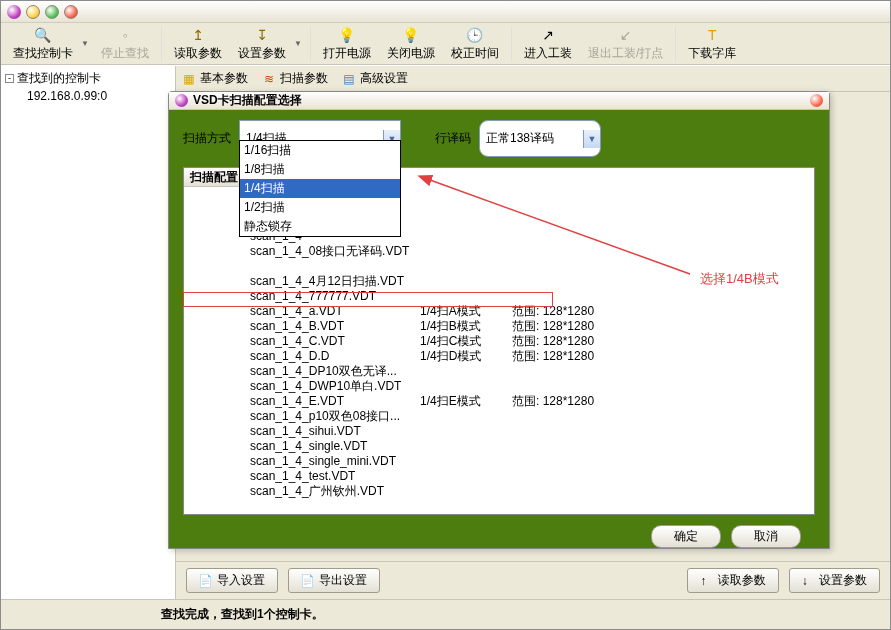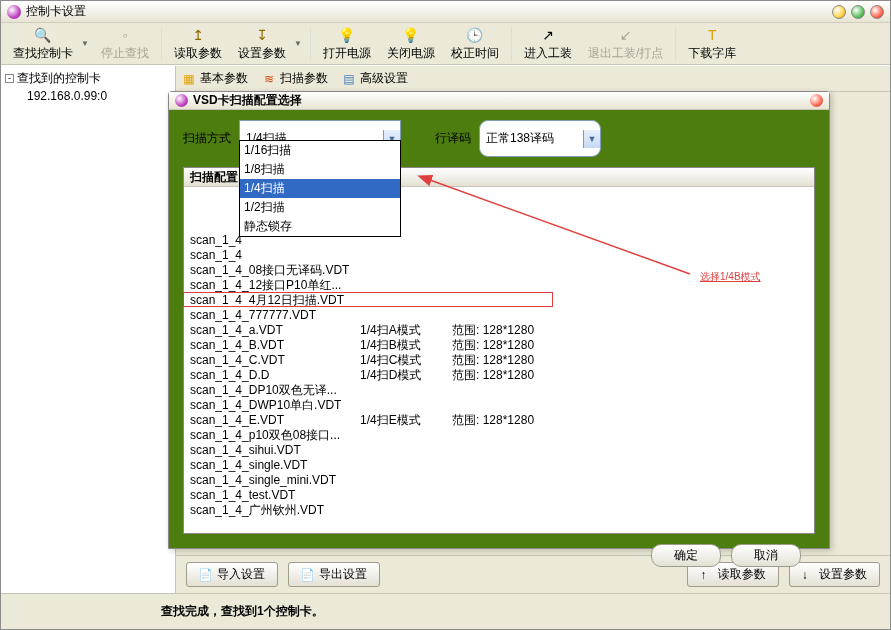--- a/index.html
+++ b/index.html
@@ -33,21 +33,21 @@
 .tabs { height: 26px; display: flex; align-items: center; padding: 0 6px; gap: 14px; border-bottom: 1px solid #c8c4b8; background: #ece9d8; }
 .tab { display: flex; align-items: center; gap: 4px; cursor: default; }
 .tab .tabico { width: 14px; height: 14px; display: flex; align-items: center; justify-content: center; }
 .content { flex: 1; position: relative; background: #ece9d8; }
 
 .footer { display: flex; align-items: center; padding: 6px 10px; gap: 10px; border-top: 1px solid #c8c4b8; }
 .footer .spacer { flex: 1; }
 .btn { background: linear-gradient(to bottom, #fff, #e4e0d4); border: 1px solid #a09c8c; border-radius: 3px; padding: 3px 12px; display: inline-flex; align-items: center; gap: 4px; cursor: default; }
 .btn .bico { width: 14px; height: 14px; display: flex; align-items: center; justify-content: center; }
 
-.statusbar { height: 36px; border-top: 1px solid #c8c4b8; display: flex; align-items: center; padding: 0 160px; font-weight: bold; }
+.statusbar { height: 30px; border-top: 1px solid #c8c4b8; display: flex; align-items: center; padding: 0 160px; font-weight: bold; }
 
 
 .dialog { position: absolute; left: 168px; top: 91px; width: 662px; height: 458px; background: #4d7c0f; border: 1px solid #888; border-radius: 4px 4px 0 0; box-shadow: 2px 2px 6px rgba(0,0,0,0.2); display: flex; flex-direction: column; z-index: 10; }
 .dlgtitle { height: 20px; background: linear-gradient(to bottom, #fff, #e8e4d4); border-bottom: 1px solid #c8c4b8; display: flex; align-items: center; padding: 0 6px; font-weight: bold; }
 .dlgtitle .icon { width: 13px; height: 13px; border-radius: 50%; background: radial-gradient(circle at 35% 35%, #fff, #c040c0 60%, #803080); margin-right: 5px; }
 .dlgtitle .spacer { flex: 1; }
 .dlgclose { width: 13px; height: 13px; border-radius: 50%; background: radial-gradient(circle at 35% 35%, #fff, #ff6950 60%, #c03018); }
 .dlgbody { flex: 1; padding: 10px 14px; display: flex; flex-direction: column; }
 
 .row1 { display: flex; align-items: center; gap: 8px; margin-bottom: 10px; }
@@ -55,50 +55,49 @@
 .combo { position: relative; display: inline-flex; align-items: center; border: 1px solid #7f9db9; background: #fff; height: 37px; }
 .combo .cval { padding: 0 6px; flex: 1; }
 .combo .cbtn { width: 17px; height: 18px; background: linear-gradient(to bottom, #e8f0fc, #c4d8f4); border-left: 1px solid #7f9db9; display: flex; align-items: center; justify-content: center; font-size: 9px; color: #4a6a9c; }
 #scan-combo { width: 162px; }
 #row-combo { width: 122px; border-radius: 9px; }
 
 .combo-dropdown { position: absolute; top: 19px; left: -1px; width: 162px; background: #fff; border: 1px solid #000; z-index: 30; }
 .combo-opt { padding: 1px 4px; }
 .combo-opt.sel { background: #316ac5; color: #fff; }
 
-.listframe { flex: 1; border: 1px solid #888; background: #fff; display: flex; flex-direction: column; margin-bottom: 10px; position: relative; }
+.listframe { flex: 1; border: 1px solid #888; background: #fff; display: flex; flex-direction: row; margin-bottom: 10px; position: relative; }
 .listhdr { height: 19px; background: linear-gradient(to bottom, #fff, #e4e0d4); border-bottom: 1px solid #c8c4b8; display: flex; align-items: center; padding: 0 6px; font-weight: bold; }
 .listbody { flex: 1; overflow: hidden; position: relative; padding-top: 46px; font-family: "SimSun", monospace; }
 .listrow { display: flex; padding: 0 6px; height: 15px; line-height: 15px; white-space: nowrap; }
 .listrow .c1 { width: 170px; overflow: hidden; text-overflow: ellipsis; }
 .listrow .c2 { width: 92px; }
 .listrow .c3 { width: 120px; }
 .hlbox { position: absolute; border: 1px solid #e04040; pointer-events: none; }
 
 .dlgfoot { display: flex; justify-content: flex-end; gap: 10px; padding: 0 14px 12px; }
 .dlgbtn { background: linear-gradient(to bottom, #fff, #e4e0d4); border: 1px solid #a09c8c; border-radius: 10px; padding: 2px 22px; cursor: default; }
 
 
-.anno-label { position: absolute; color: #e04040; z-index: 40; font-size: 10px; text-decoration: underline; }
+.anno-label { position: absolute; color: #e04040; z-index: 40; font-size: 13px; }
 .anno-arrow { position: absolute; z-index: 40; }
 
 
 .ico-find { color: #2060c0; } .ico-stop { color: #a8a498; } .ico-read { color: #8c6a00; }
 .ico-set { color: #8c6a00; } .ico-open { color: #c8a000; } .ico-close { color: #c8a000; }
 .ico-time { color: #2060c0; } .ico-tool { color: #000; } .ico-exit { color: #a8a498; }
 .ico-font { color: #e0a000; }
 .ico-basic { color: #e0a000; } .ico-scan { color: #d04000; } .ico-adv { color: #5080c0; }
 </style>
 </head>
 <body>
 
 <div class="window">
   <div class="titlebar">
     <div class="icon"></div>
-    <div class="title">控制卡设置</div>
     <div class="winbtns">
       <div class="winbtn min"></div>
       <div class="winbtn max"></div>
       <div class="winbtn cls"></div>
     </div>
   </div>
 
   <div class="toolbar">
     <div class="tbitem">
         <div class="tico ico-find">🔍</div>
@@ -235,21 +234,20 @@
             <span class="c1">scan_1_4</span>
             <span class="c2"></span>
             <span class="c3"></span>
           </div>
           <div class="listrow">
             <span class="c1">scan_1_4_08接口无译码.VDT</span>
             <span class="c2"></span>
             <span class="c3"></span>
           </div>
           <div class="listrow">
-            <span class="c1">scan_1_4_12接口P10单红...</span>
             <span class="c2"></span>
             <span class="c3"></span>
           </div>
           <div class="listrow">
             <span class="c1">scan_1_4_4月12日扫描.VDT</span>
             <span class="c2"></span>
             <span class="c3"></span>
           </div>
           <div class="listrow">
             <span class="c1">scan_1_4_777777.VDT</span>

